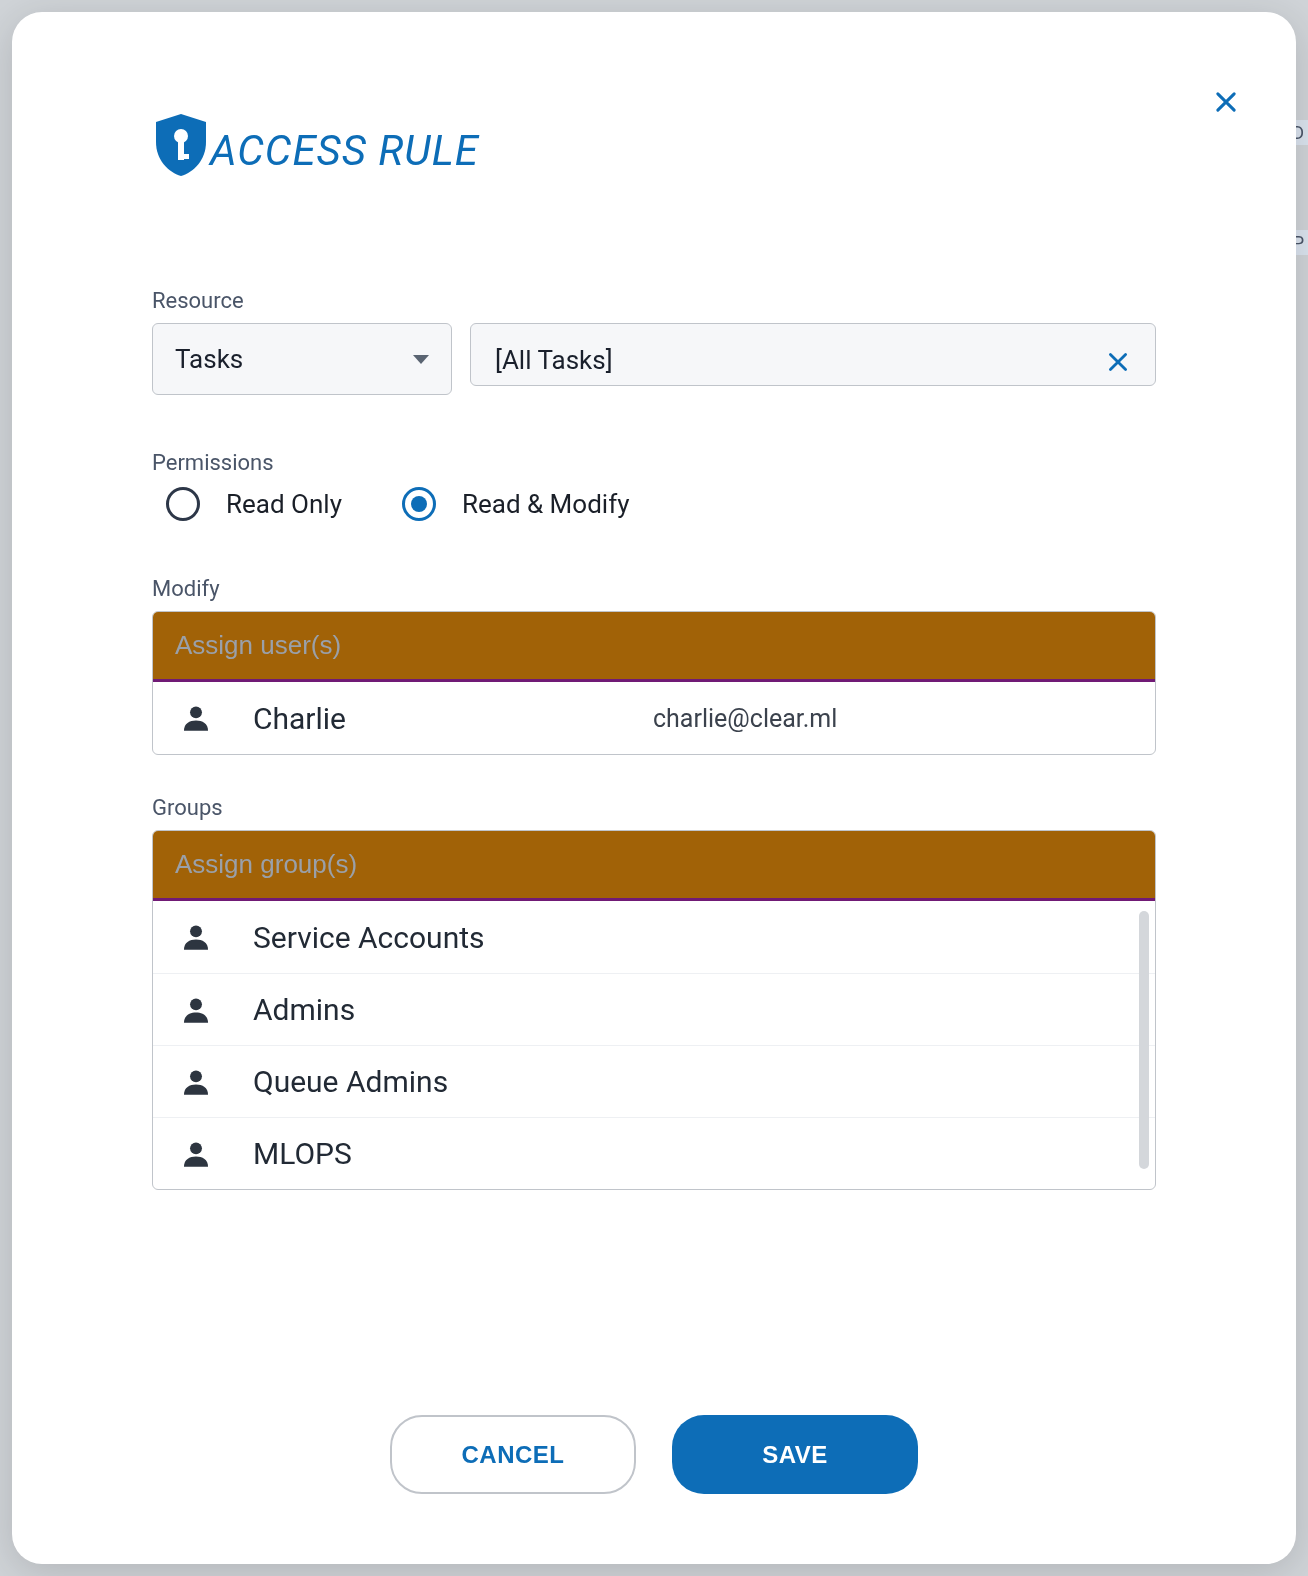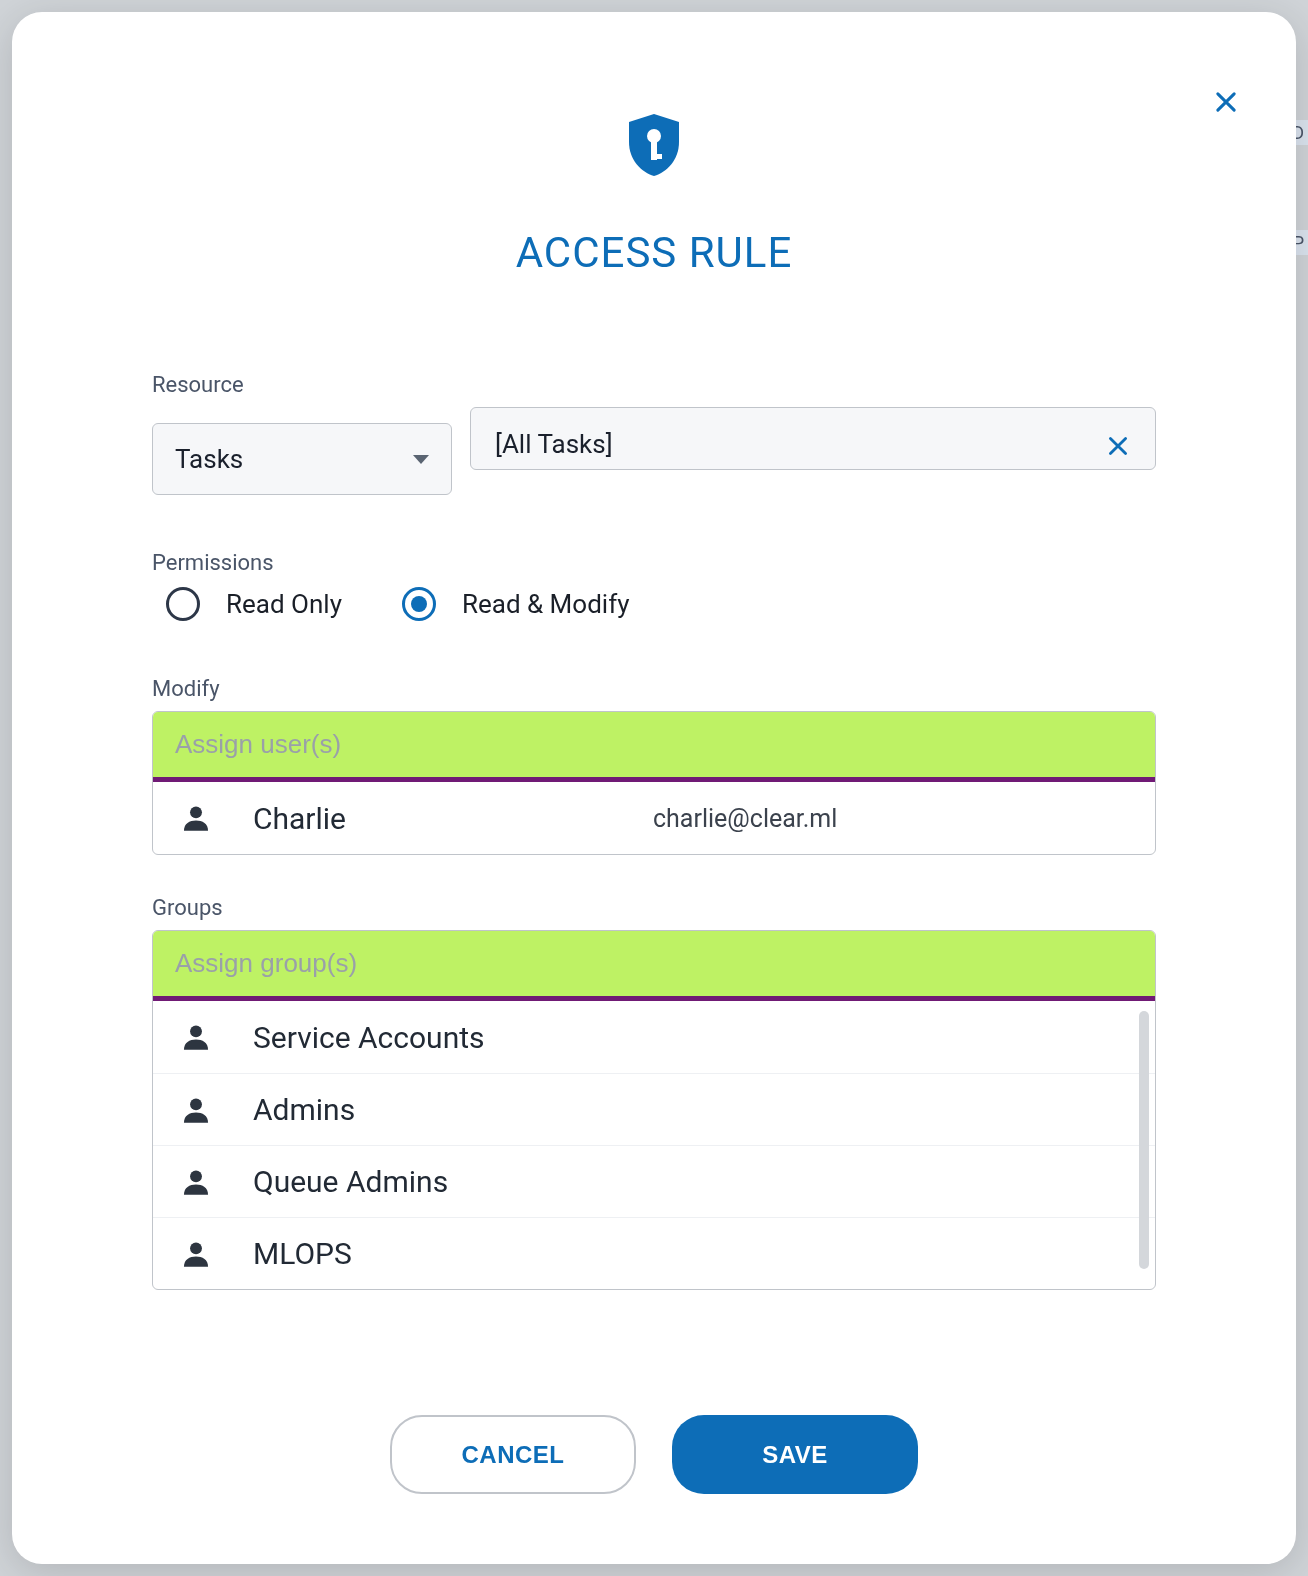--- a/index.html
+++ b/index.html
@@ -43,23 +43,24 @@
     right: 50px;
     width: 40px; height: 40px;
     display: flex; align-items: center; justify-content: center;
     cursor: pointer;
     background: none;
     border: none;
   }
   .close-btn svg { width: 28px; height: 28px; }
   .header {
     display: flex;
-    flex-direction: column;
+    flex-direction: row;
     align-items: center;
-    margin-bottom: 95px;
+    margin-bottom: 60px;
+    font-style: italic;
   }
   .shield {
     width: 58px; height: 66px;
     margin-bottom: 50px;
     margin-top: 40px;
   }
   .title {
     font-size: 42px;
     letter-spacing: 1px;
     color: #0d6db7;
@@ -83,21 +84,20 @@
     border: 1px solid #c0c4ca;
     border-radius: 6px;
     background: #f6f7f9;
     display: flex;
     align-items: center;
     justify-content: space-between;
     padding: 0 22px;
     font-size: 26px;
     color: #1a202c;
     cursor: pointer;
-    margin-top: 16px;
   }
   .caret-down {
     width: 0; height: 0;
     border-left: 8px solid transparent;
     border-right: 8px solid transparent;
     border-top: 9px solid #5a6472;
   }
   .text-box {
     flex: 1;
     height: 63px;
@@ -150,23 +150,23 @@
     font-size: 26px;
     color: #1a1f28;
   }
   .listbox {
     border: 1px solid #c0c4ca;
     border-radius: 6px;
     overflow: hidden;
     margin-bottom: 40px;
   }
   .listbox-search {
-    background: #bef264;
+    background: #a16207;
     border: none;
-    border-bottom: 5px solid #701a75;
+    border-bottom: 3px solid #701a75;
     width: 100%;
     height: 70px;
     padding: 0 22px;
     font-size: 26px;
     color: #1a202c;
     outline: none;
   }
   .listbox-search::placeholder {
     color: #9aa0a9;
   }

